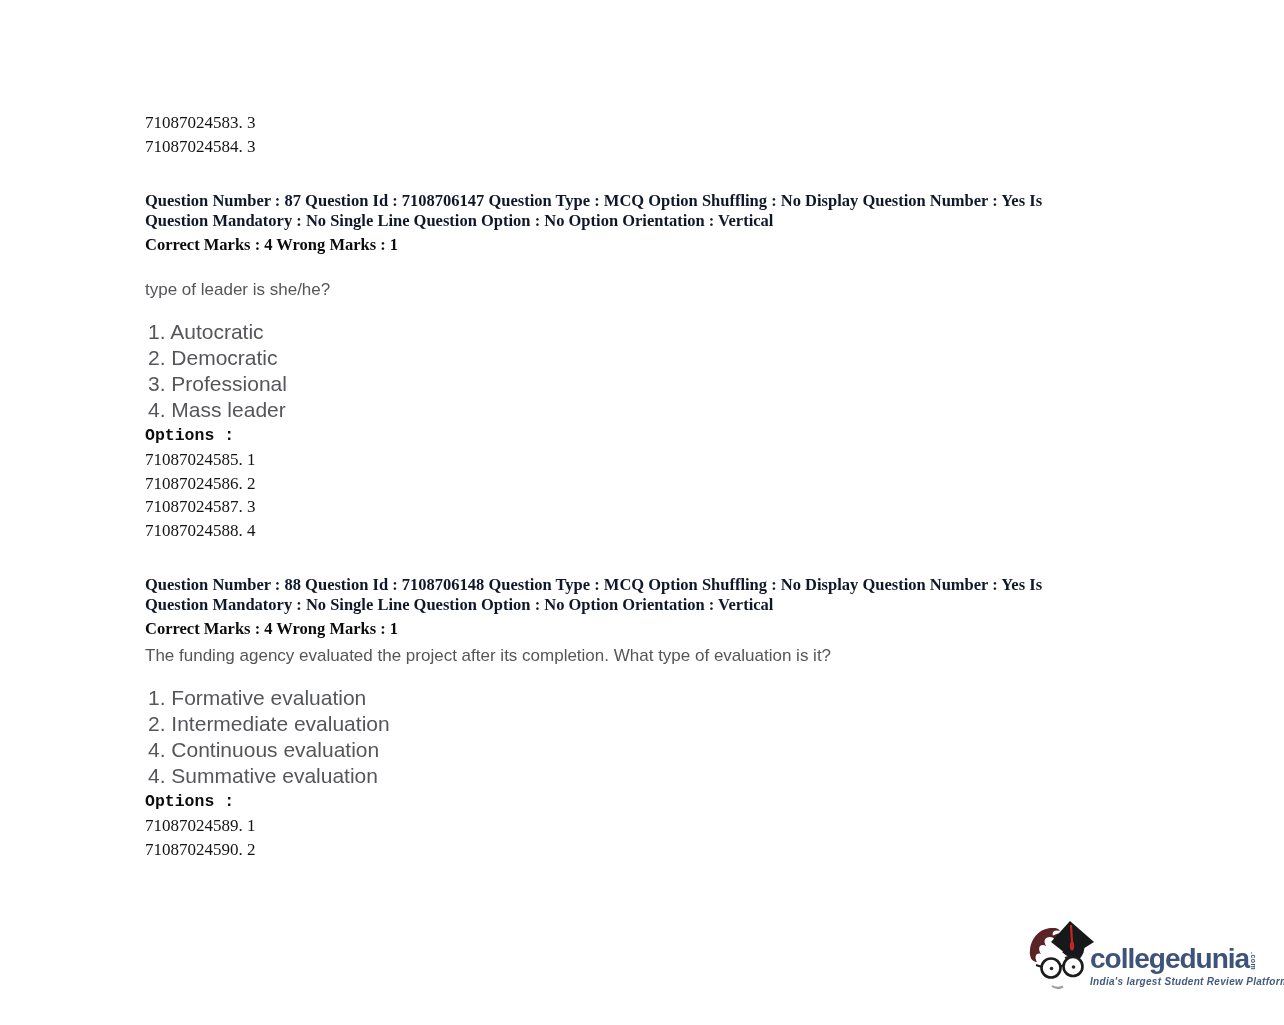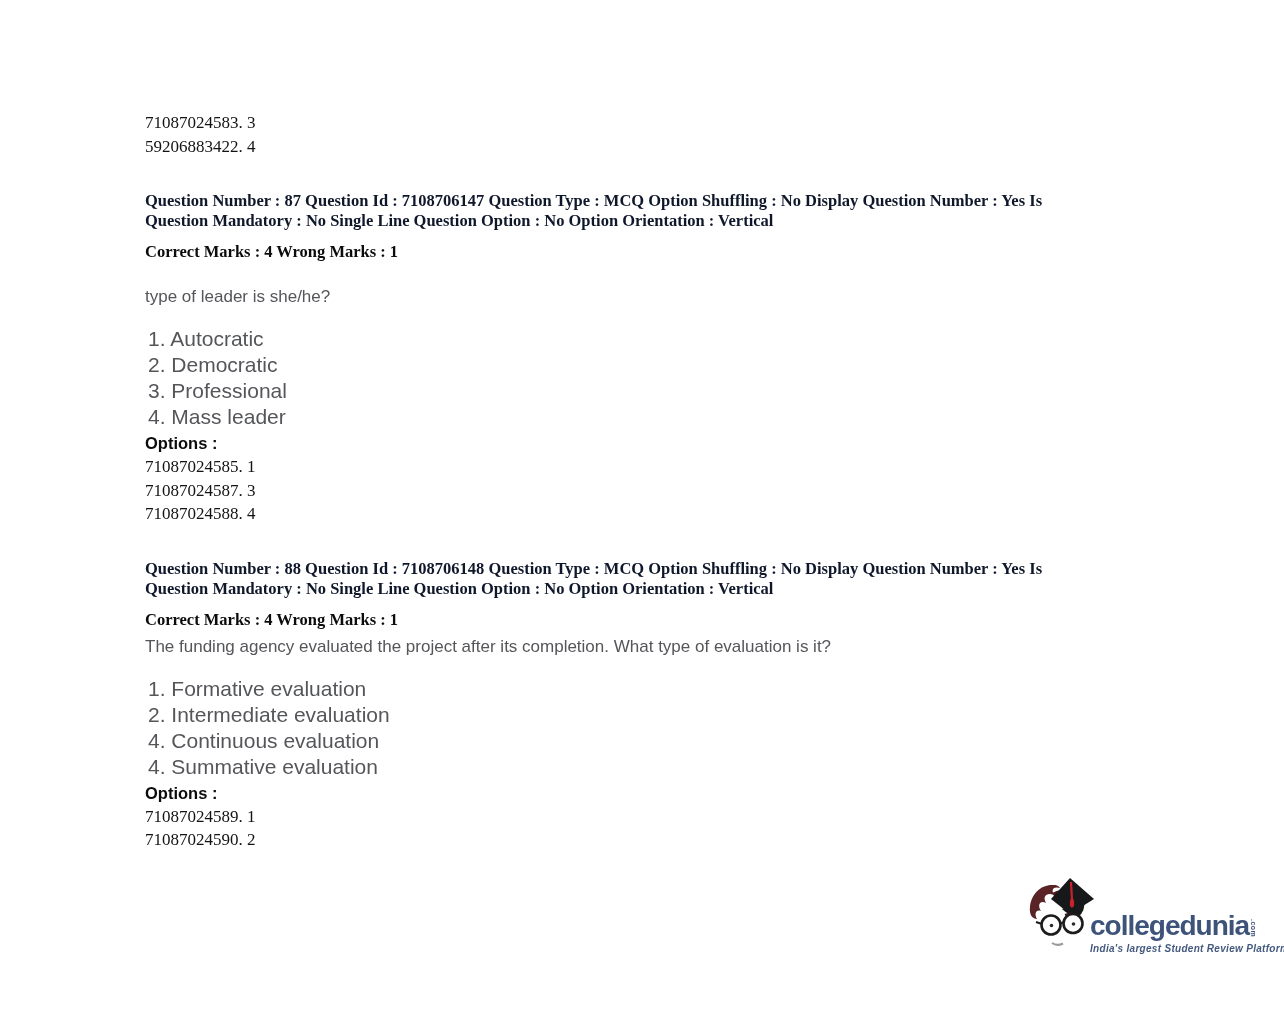--- a/index.html
+++ b/index.html
@@ -28,55 +28,55 @@
     font-size: 16.5px;
     line-height: 20px;
     color: #0f172a;
   }
   .q-marks {
     font-family: "Liberation Serif", serif;
     font-weight: bold;
     font-size: 16.5px;
     line-height: 20px;
     color: #0c0c0c;
-    margin-top: 11px;
+    margin-top: 4px;
   }
   .q-text {
     font-family: "Liberation Sans", "DejaVu Sans", sans-serif;
     font-size: 17px;
     line-height: 26px;
     color: #55565a;
   }
   .q-text.gap-large { margin-top: 22px; }
   .q-text.gap-small { margin-top: 4px; }
   .choices {
     margin-top: 16px;
     font-family: "Liberation Sans", "DejaVu Sans", sans-serif;
     font-size: 21px;
     line-height: 26px;
     color: #55565a;
   }
   .choice { padding-left: 3px; }
   .options-label {
     margin-top: 3px;
-    font-family: Liberation Sans, sans-serif;
+    font-family: Liberation Mono, monospace;
     font-weight: bold;
     font-size: 16.5px;
     line-height: 20px;
     color: #0c0c0c;
   }
   .option-ids { margin-top: 2px; }
 
   
   .logo {
     position: absolute;
-    left: 1026px; top: 862px;
+    left: 1026px; top: 910px;
     width: 232px; height: 92px;
     display: flex;
-    align-items: flex-end;
+    align-items: center;
   }
   .mascot { width: 70px; height: 82px; flex: 0 0 auto; }
   .logo-text { margin-left: -6px; margin-top: 18px; }
   .brand-row { display: flex; align-items: flex-start; }
   .brand-name {
     font-family: "Liberation Sans", "DejaVu Sans", sans-serif;
     font-weight: bold;
     font-size: 28px;
     letter-spacing: -1px;
     color: #3d5379;
@@ -103,41 +103,42 @@
     font-style: italic;
   }
 </style>
 </head>
 <body>
 
 <div class="content">
 
   <div>
     <div class="id-line">71087024583. 3</div>
-    <div class="id-line">59206883422. 4</div>
+    <div class="id-line">71087024584. 3</div>
   </div>
 
   <section class="question-block">
     <div class="q-meta">
       <div>Question Number : 87 Question Id : 7108706147 Question Type : MCQ Option Shuffling : No Display Question Number : Yes Is</div>
       <div>Question Mandatory : No Single Line Question Option : No Option Orientation : Vertical</div>
     </div>
     <div class="q-marks">Correct Marks : 4 Wrong Marks : 1</div>
     <div class="q-text gap-large">
       <div>type of leader is she/he?</div>
     </div>
     <div class="choices">
       <div class="choice">1. Autocratic</div>
       <div class="choice">2. Democratic</div>
       <div class="choice">3. Professional</div>
       <div class="choice">4. Mass leader</div>
     </div>
     <div class="options-label">Options :</div>
     <div class="option-ids">
       <div class="id-line">71087024585. 1</div>
+      <div class="id-line">71087024586. 2</div>
       <div class="id-line">71087024587. 3</div>
       <div class="id-line">71087024588. 4</div>
     </div>
   </section>
 
   <section class="question-block">
     <div class="q-meta">
       <div>Question Number : 88 Question Id : 7108706148 Question Type : MCQ Option Shuffling : No Display Question Number : Yes Is</div>
       <div>Question Mandatory : No Single Line Question Option : No Option Orientation : Vertical</div>
     </div>

